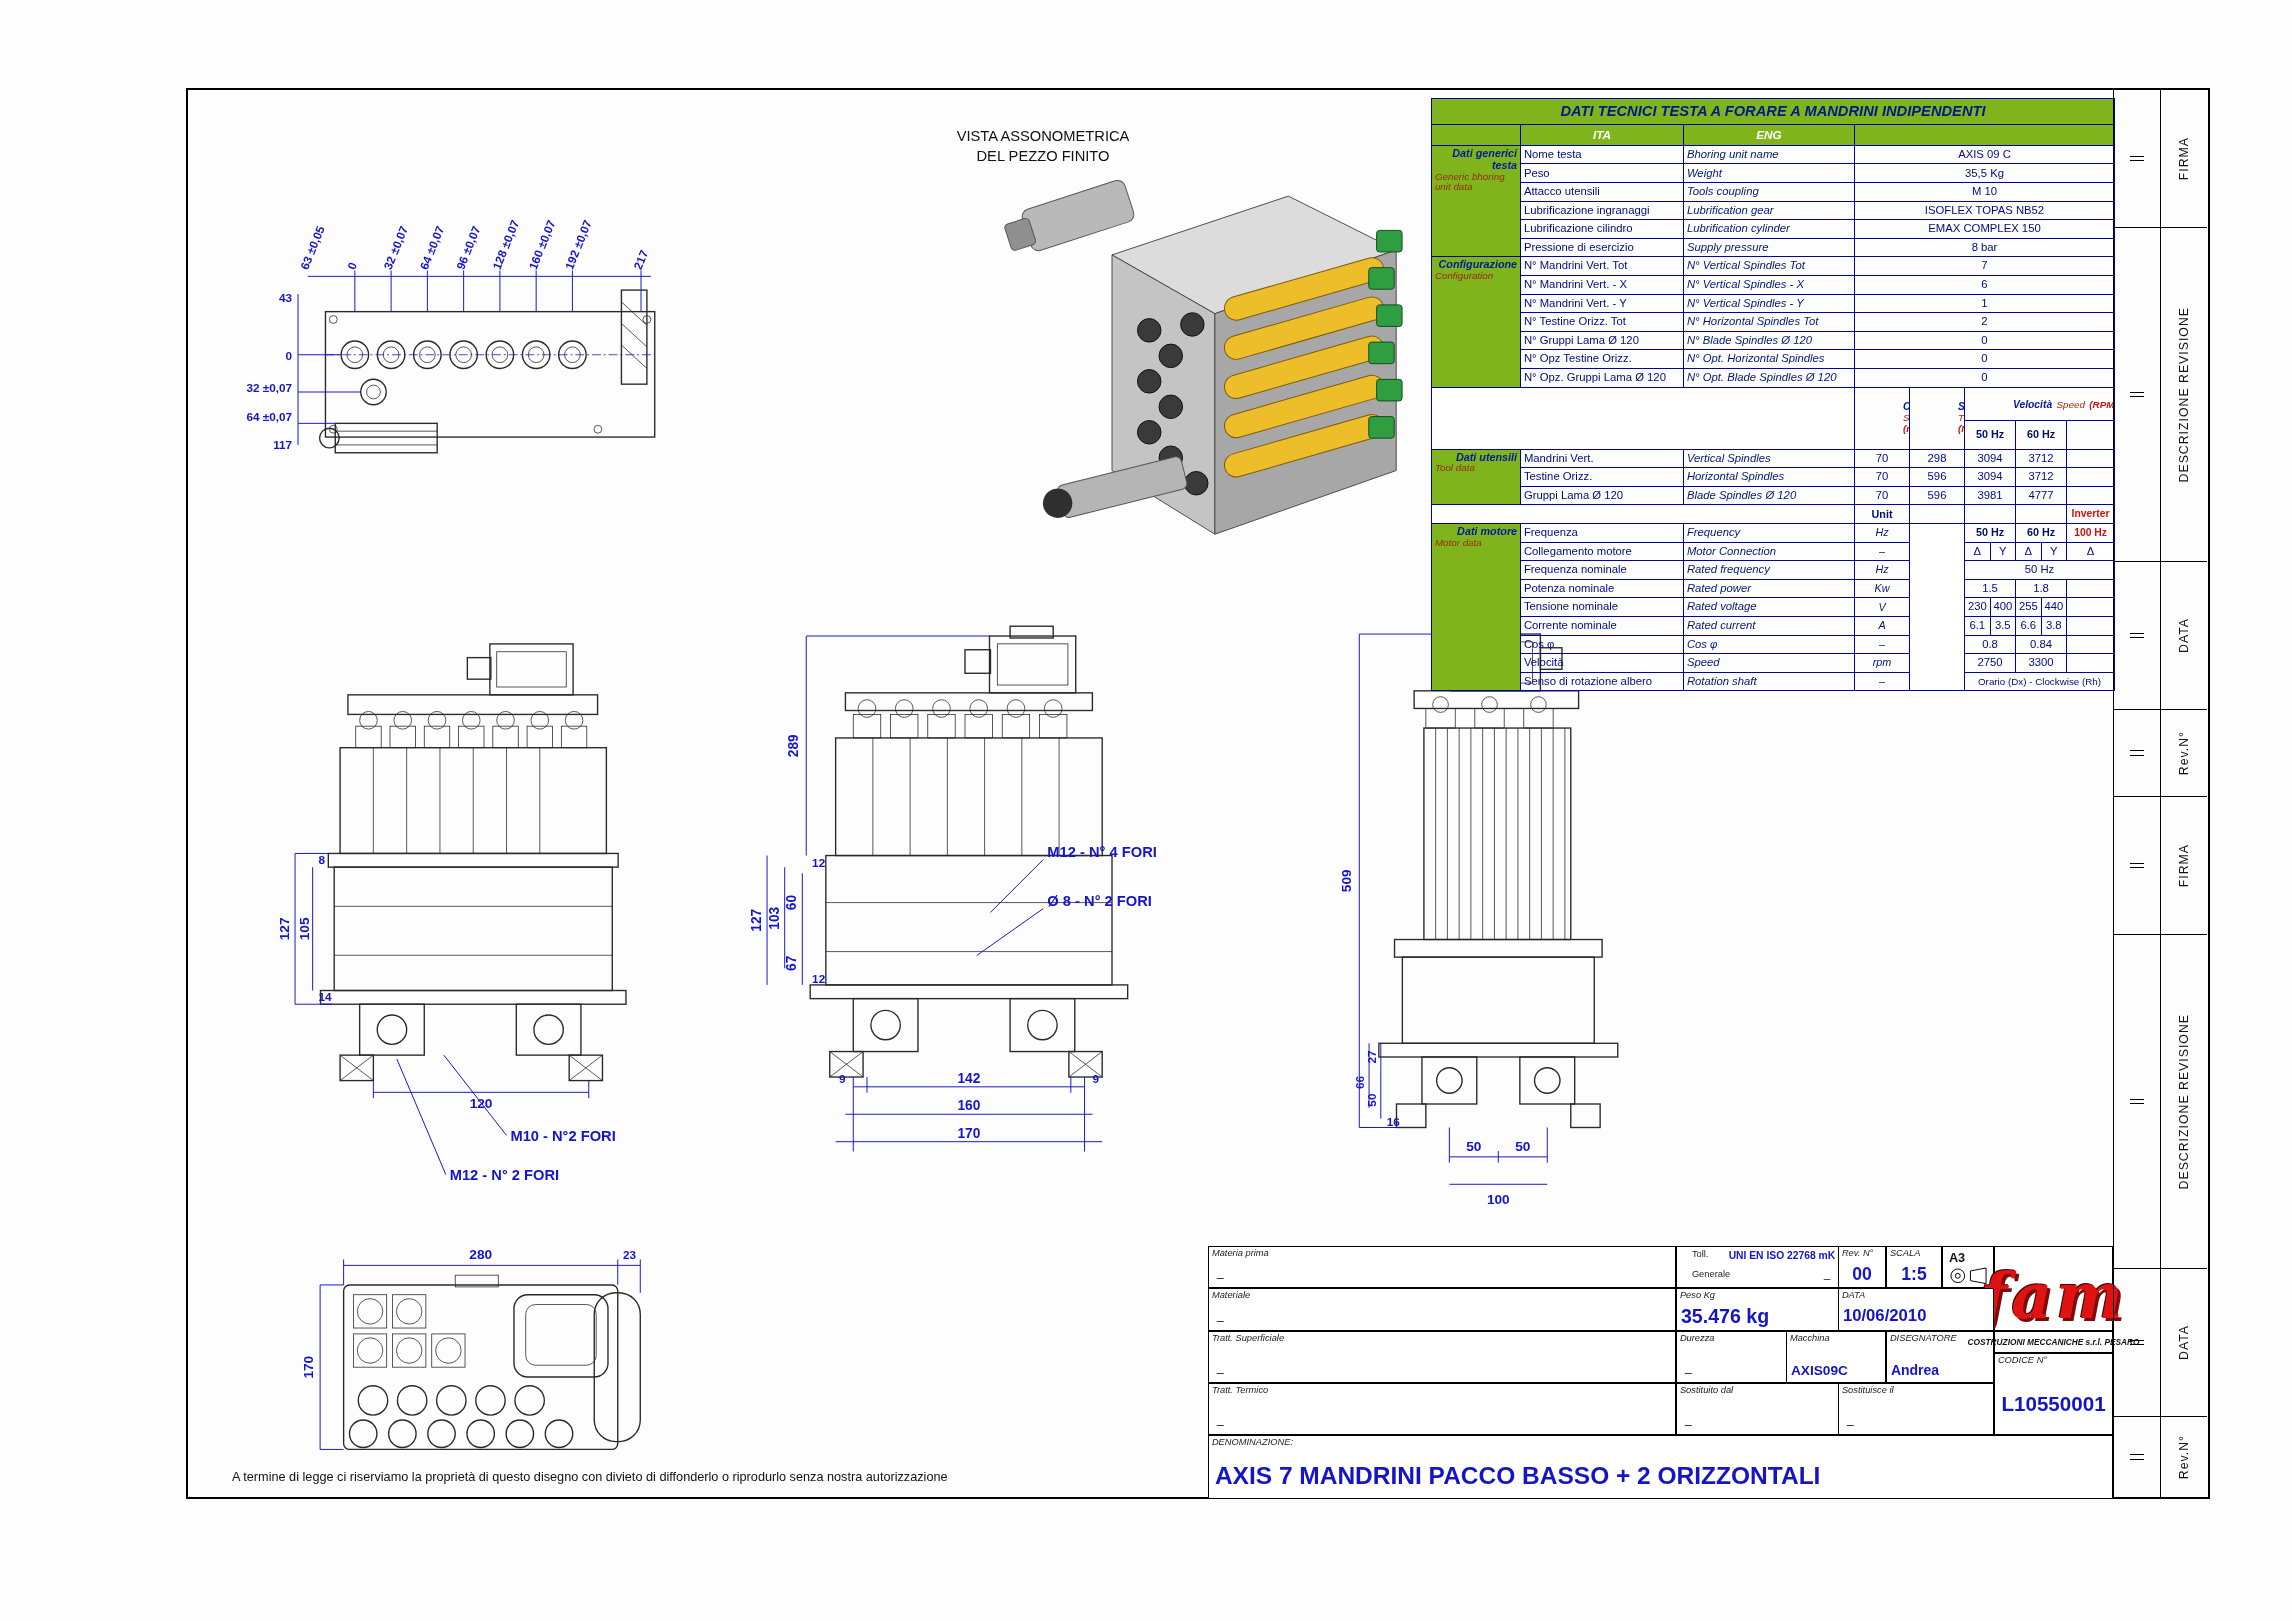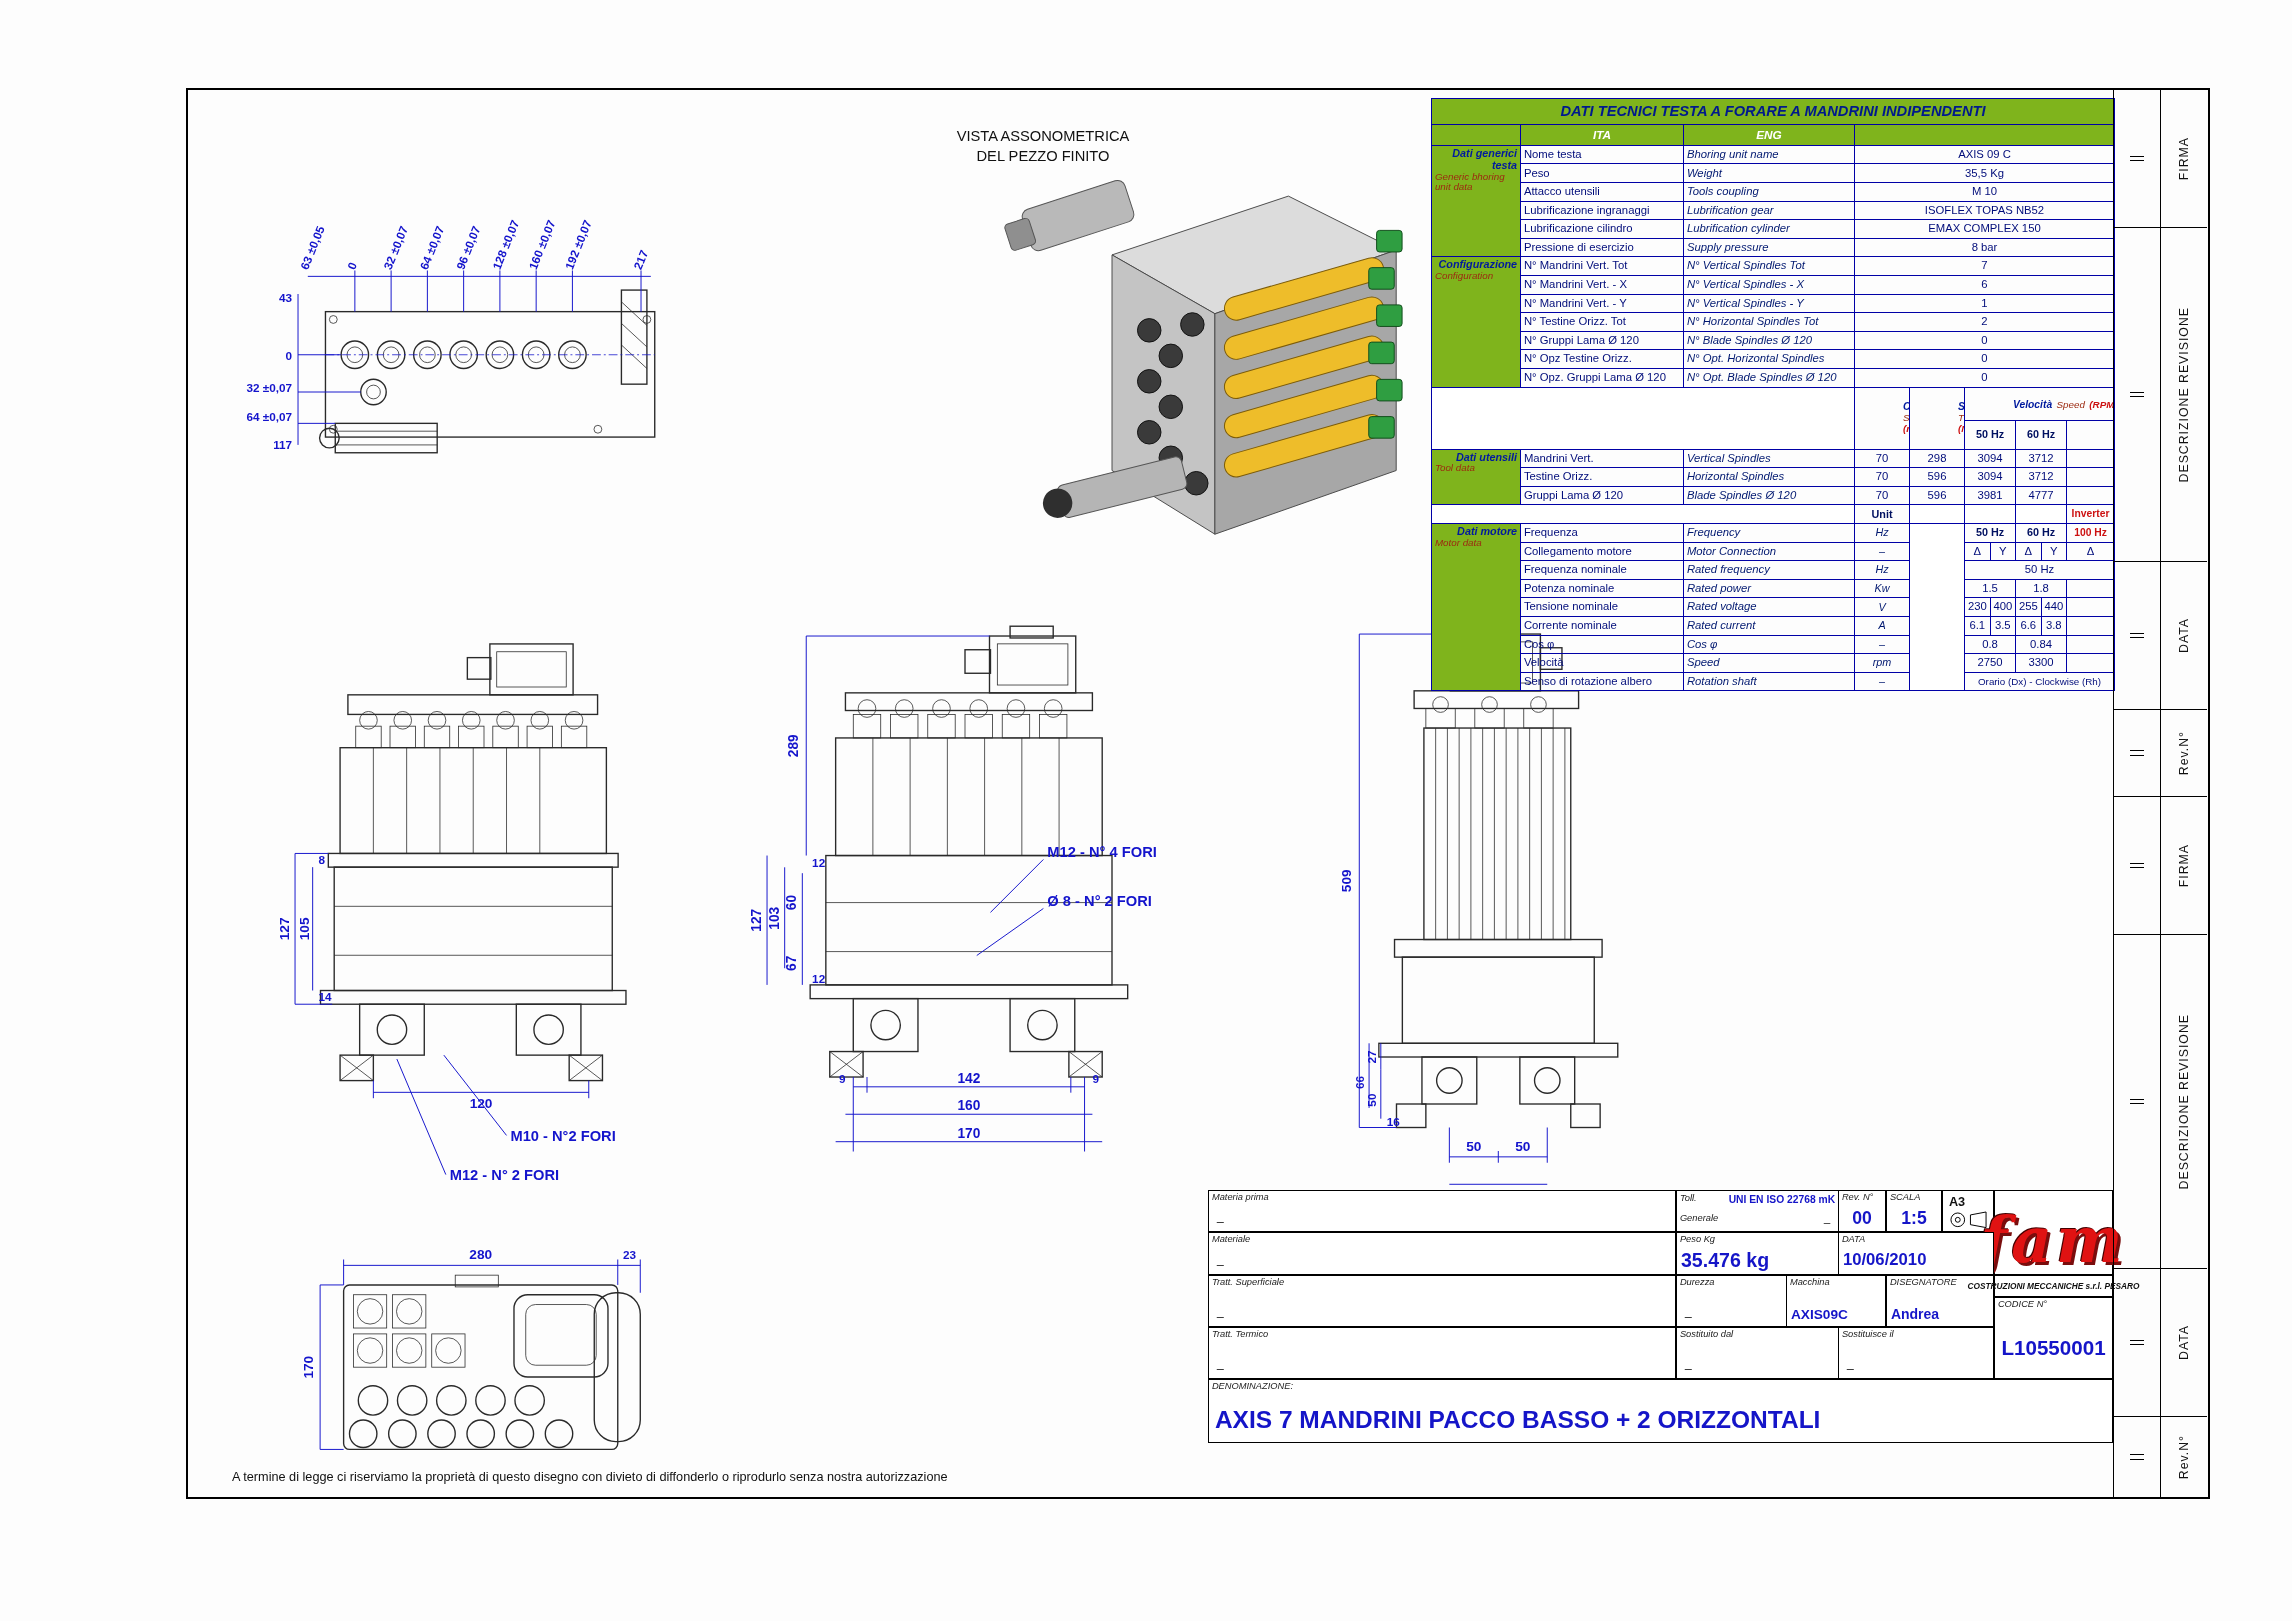--- a/index.html
+++ b/index.html
@@ -33,24 +33,24 @@
   .tech .gap{background:#fff;}
   .tech .sh{text-align:center;vertical-align:middle;padding-left:48px;}
   .tech .sh div{line-height:1.05;}
   .tech .sl1{font-size:10.3px;font-weight:bold;font-style:italic;color:#001a9e;}
   .tech .sl2{font-size:9.8px;font-style:italic;color:#9c2a10;}
   .tech .sl3{font-size:9.8px;font-style:italic;color:#cc1010;font-weight:bold;}
   .tech .unitH{font-size:10.8px;font-weight:bold;color:#001060;text-align:center;}
   .tech .rot{font-size:9.8px;}
 
   
-  .tb{position:absolute;left:1020px;top:1100px;width:905px;height:253px;font-size:9.8px;}
+  .tb{position:absolute;left:1020px;top:1156px;width:905px;height:253px;font-size:9.8px;}
   .cell{position:absolute;border:1.2px solid #000;box-sizing:border-box;background:#fff;}
   .lab{position:absolute;left:2.9px;top:1px;font-size:9.3px;font-style:italic;color:#222;}
-  .labc{font-size:9.3px;font-style:italic;color:#222;}
+  .labc{font-size:9.3px;color:#222;margin-left:12px;}
   .dashv{position:absolute;left:7.8px;bottom:2px;font-size:12.7px;color:#222;}
   .bluev{color:#1515c8;}
   .bigblue{color:#1515c8;font-weight:bold;}
   .famlogo{font-family:"DejaVu Serif",serif;font-style:italic;font-weight:900;font-size:63px;color:#e01212;
            text-shadow:2.9px 2.9px 0 #7a0d0d,-1px -1px 0 #400;line-height:1;letter-spacing:3.9px;margin-top:15px;}
   .denom{font-size:24.5px;}
 
   
   .dim{font:bold 14px "Liberation Sans",sans-serif;fill:#1414cc;}
   .dims{font:bold 12px "Liberation Sans",sans-serif;fill:#1414cc;}

